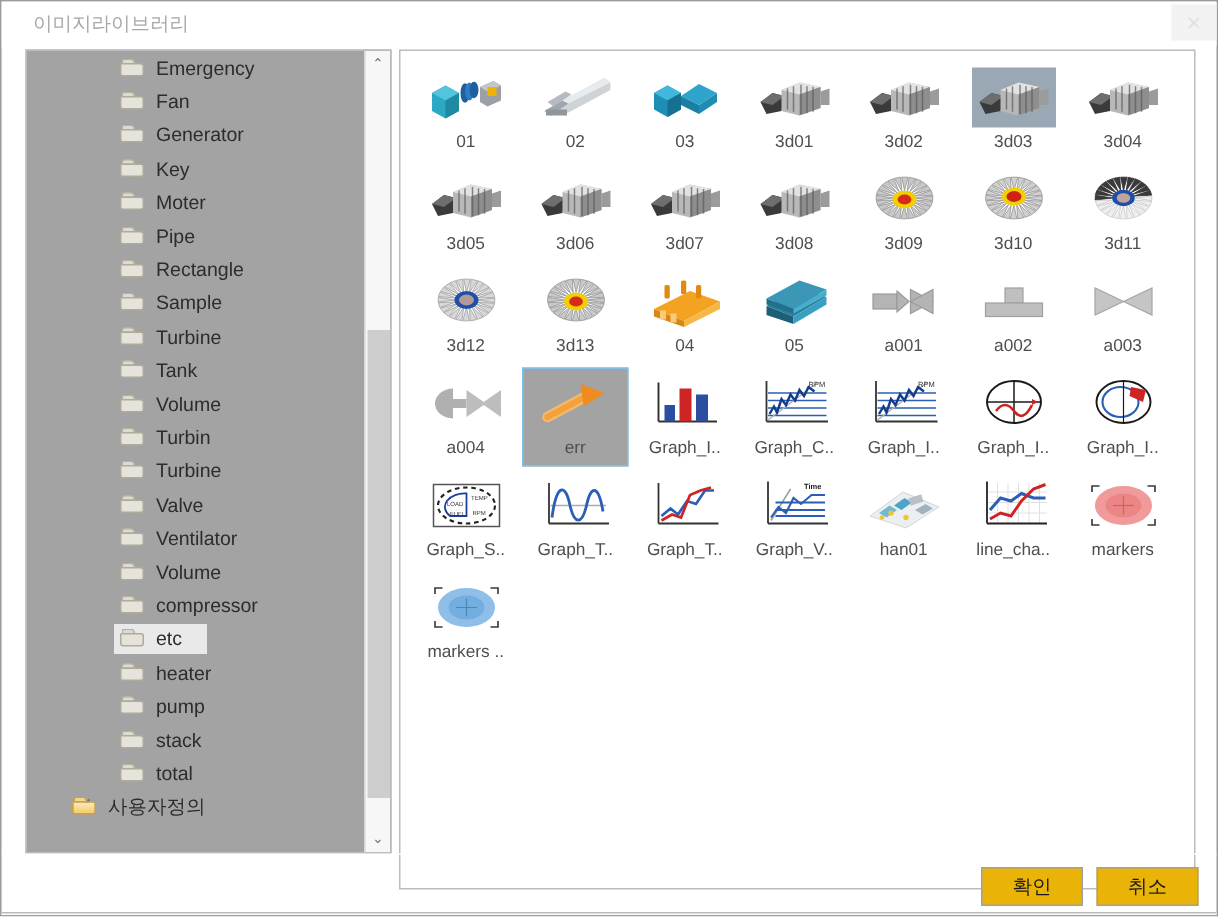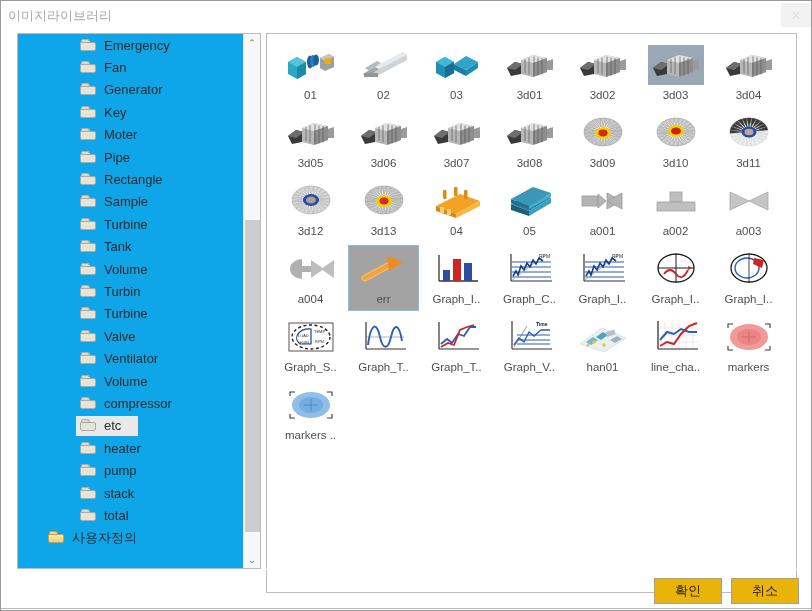--- a/index.html
+++ b/index.html
@@ -21,21 +21,21 @@
   
   .titlebar {
     position: absolute;
     left: 0; top: 0;
     width: 812px; height: 30px;
     background: #ffffff;
     display: flex;
     align-items: center;
   }
   .titlebar-text {
-    margin-left: 7px;
+    margin-left: 21px;
     font-size: 13px;
     color: #a8a8a8;
     letter-spacing: 0px;
     white-space: nowrap;
   }
   .close-btn {
     position: absolute;
     right: 2px; top: 2px;
     width: 30px; height: 24px;
     display: flex; align-items: center; justify-content: center;
@@ -44,21 +44,21 @@
     font-size: 13px;
     line-height: 1;
     cursor: pointer;
   }
 
   
   .tree-panel {
     position: absolute;
     left: 16px; top: 32px;
     width: 244px; height: 536px;
-    background: #0ea5e9;
+    background: #a3a3a3;
     border: 1px solid #bcbcbc;
     overflow: hidden;
   }
   .tree-inner {
     position: absolute;
     left: 0; top: 0;
     width: 226px; height: 100%;
     overflow: hidden;
   }
   .tree-item {

